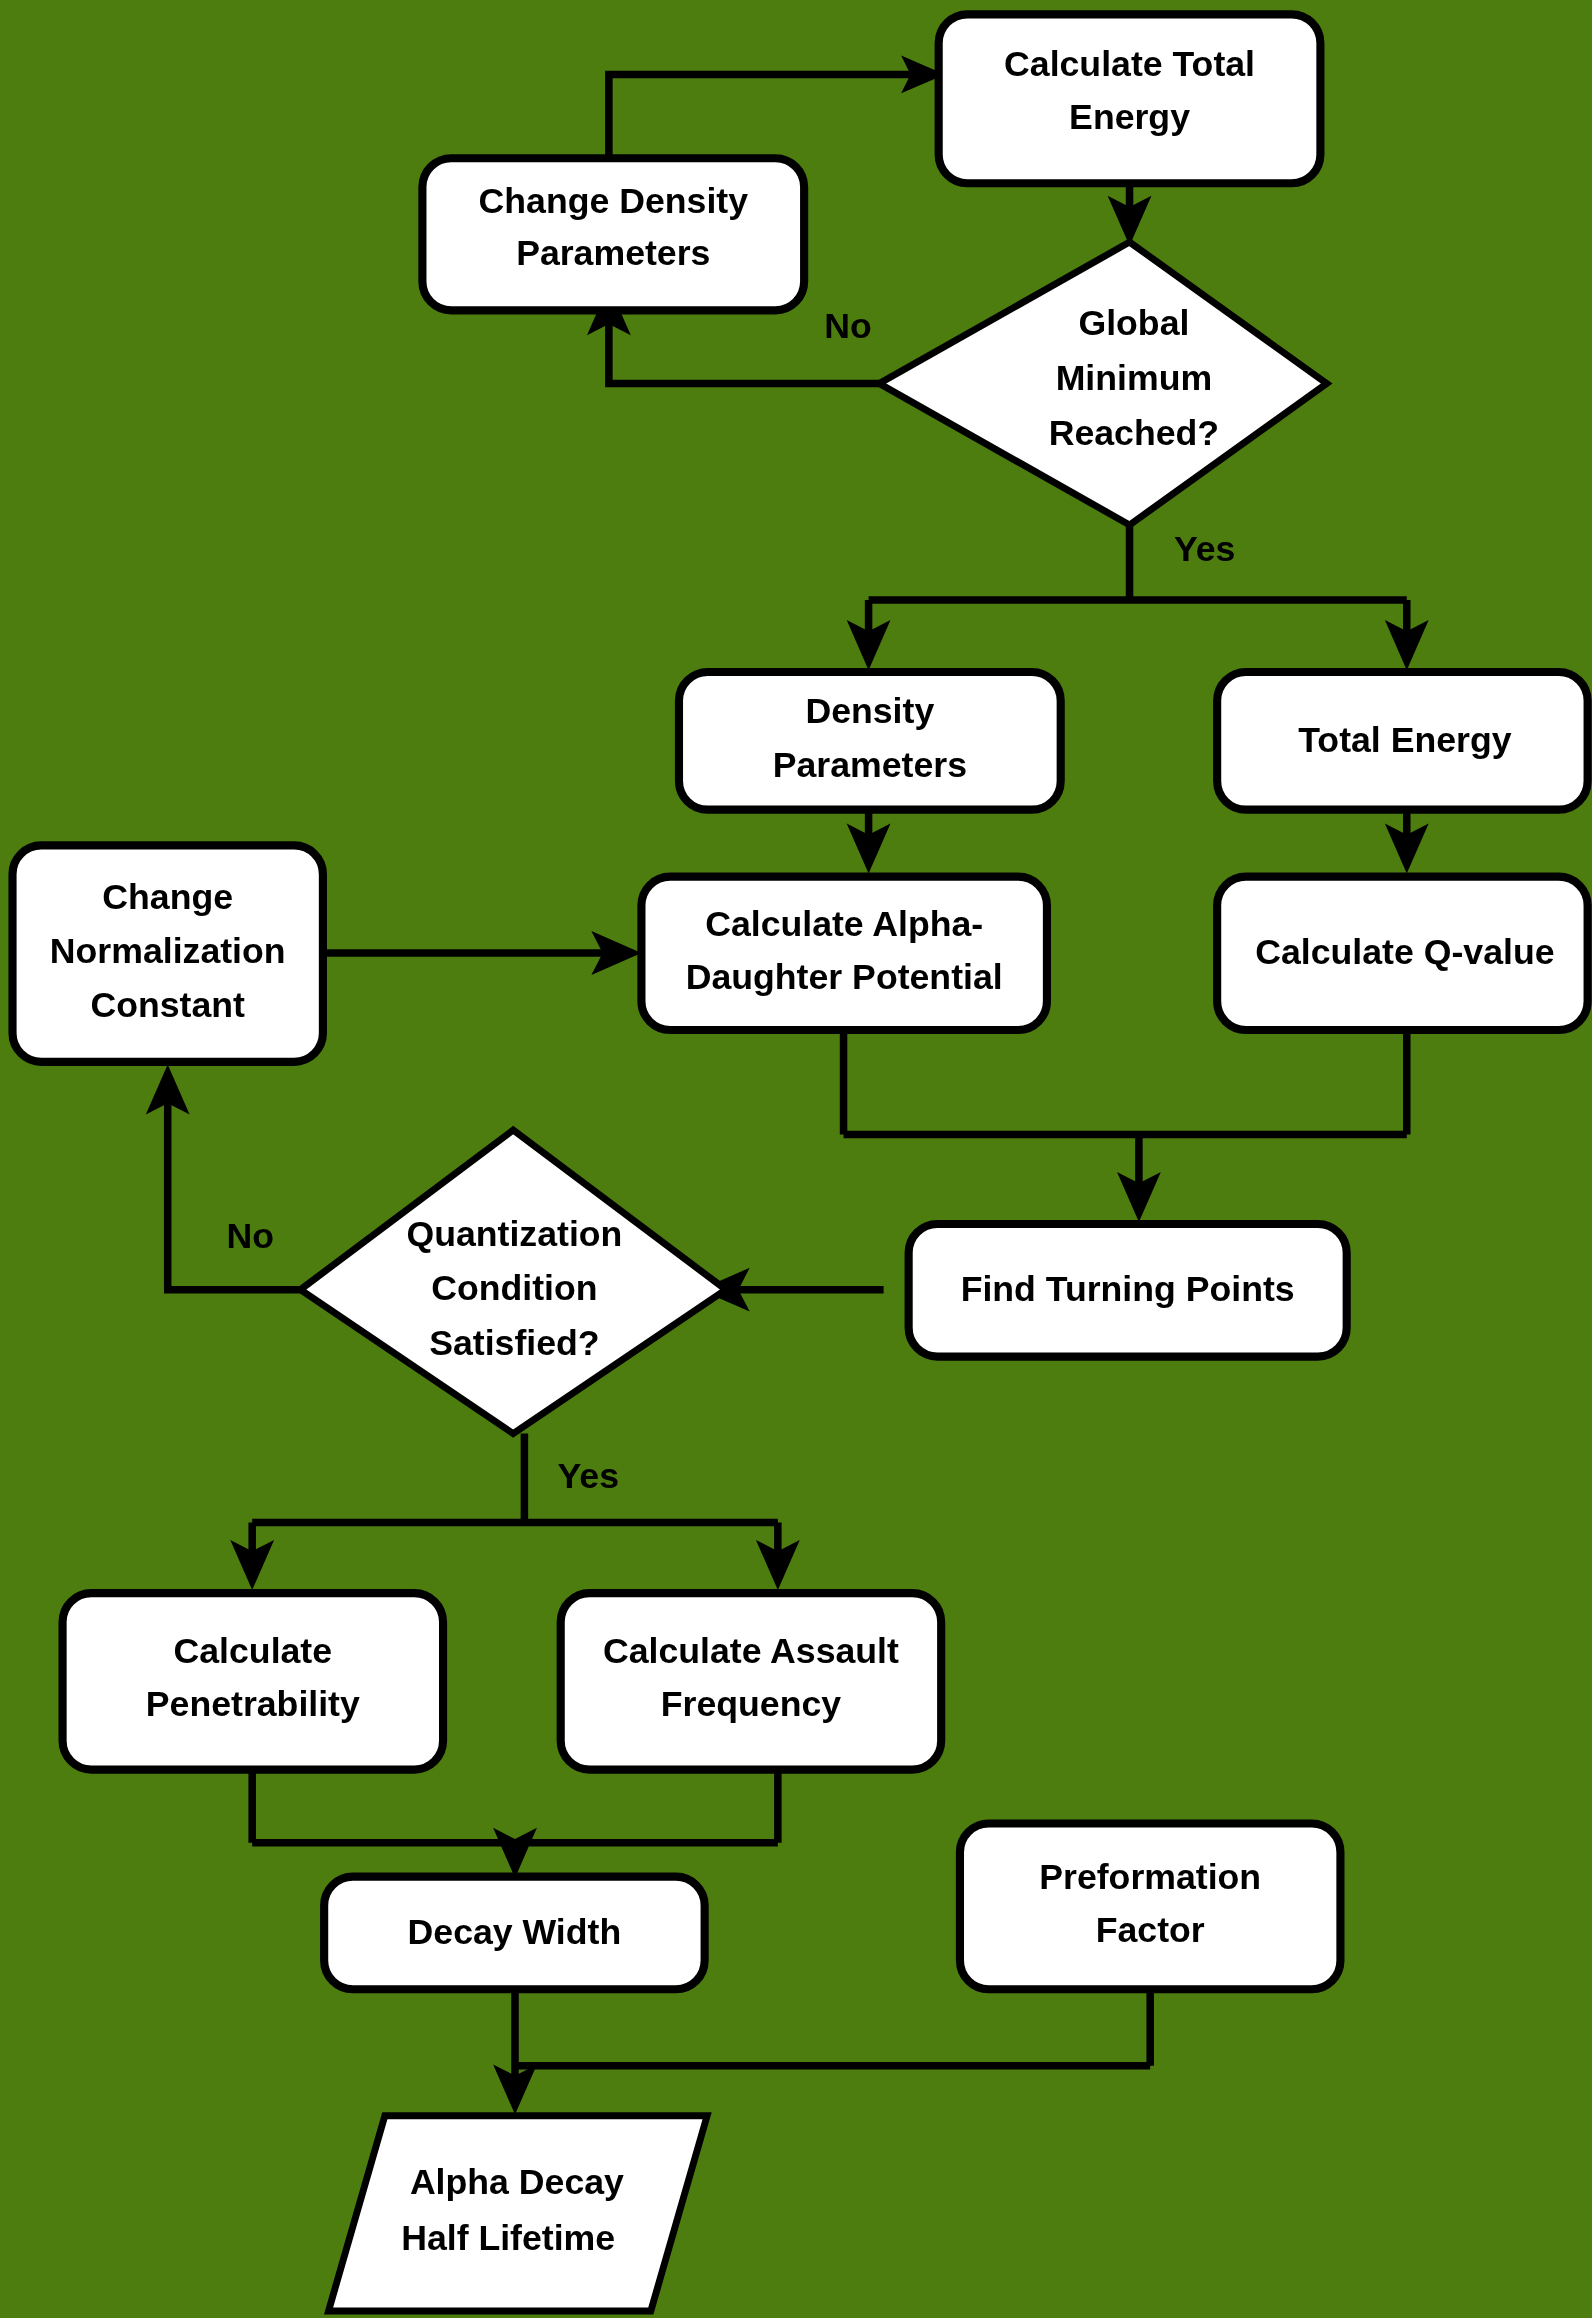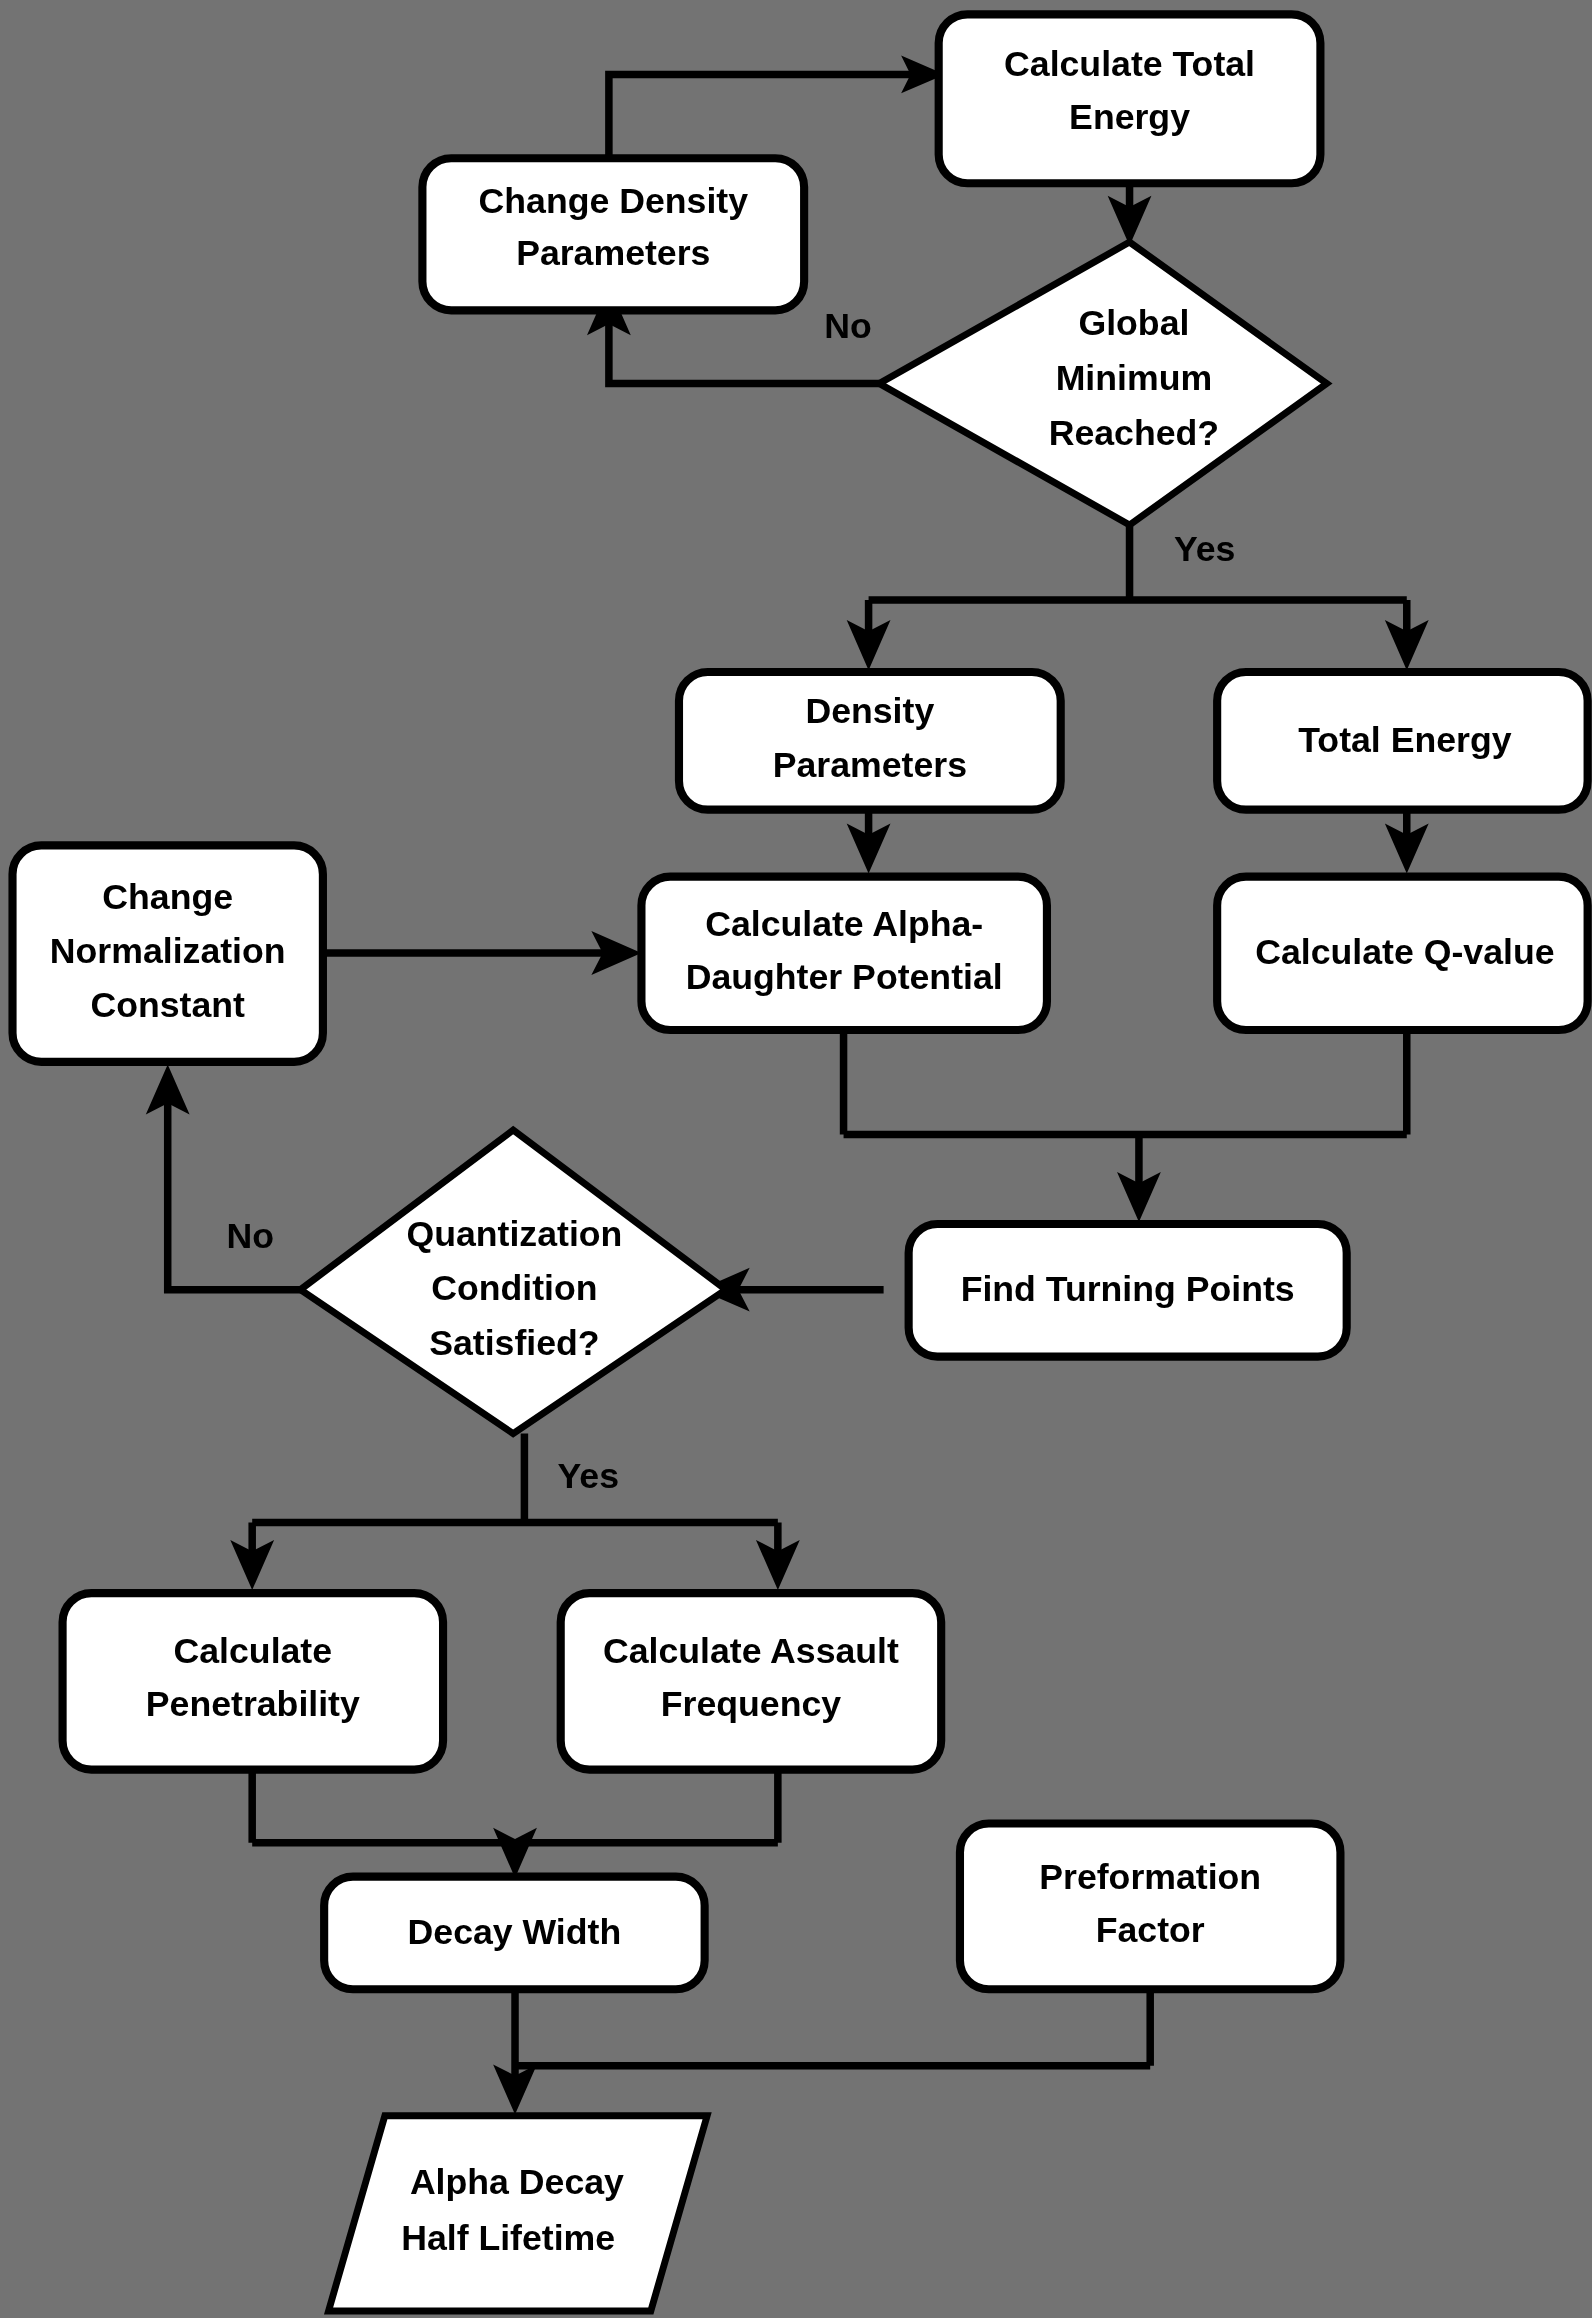--- a/index.html
+++ b/index.html
@@ -4,21 +4,21 @@
 <style>
   html, body {
     margin: 0;
     padding: 0;
     background: #ffffff;
   }
   #flowchart-root {
     position: relative;
     width: 1592px;
     height: 2319px;
-    background: #737373;
+    background: #4d7c0f;
     font-family: "Liberation Sans", sans-serif;
   }
   svg.flow-canvas {
     display: block;
     width: 1592px;
     height: 2319px;
   }
   .node-shape {
     fill: #ffffff;
     stroke: #000000;

